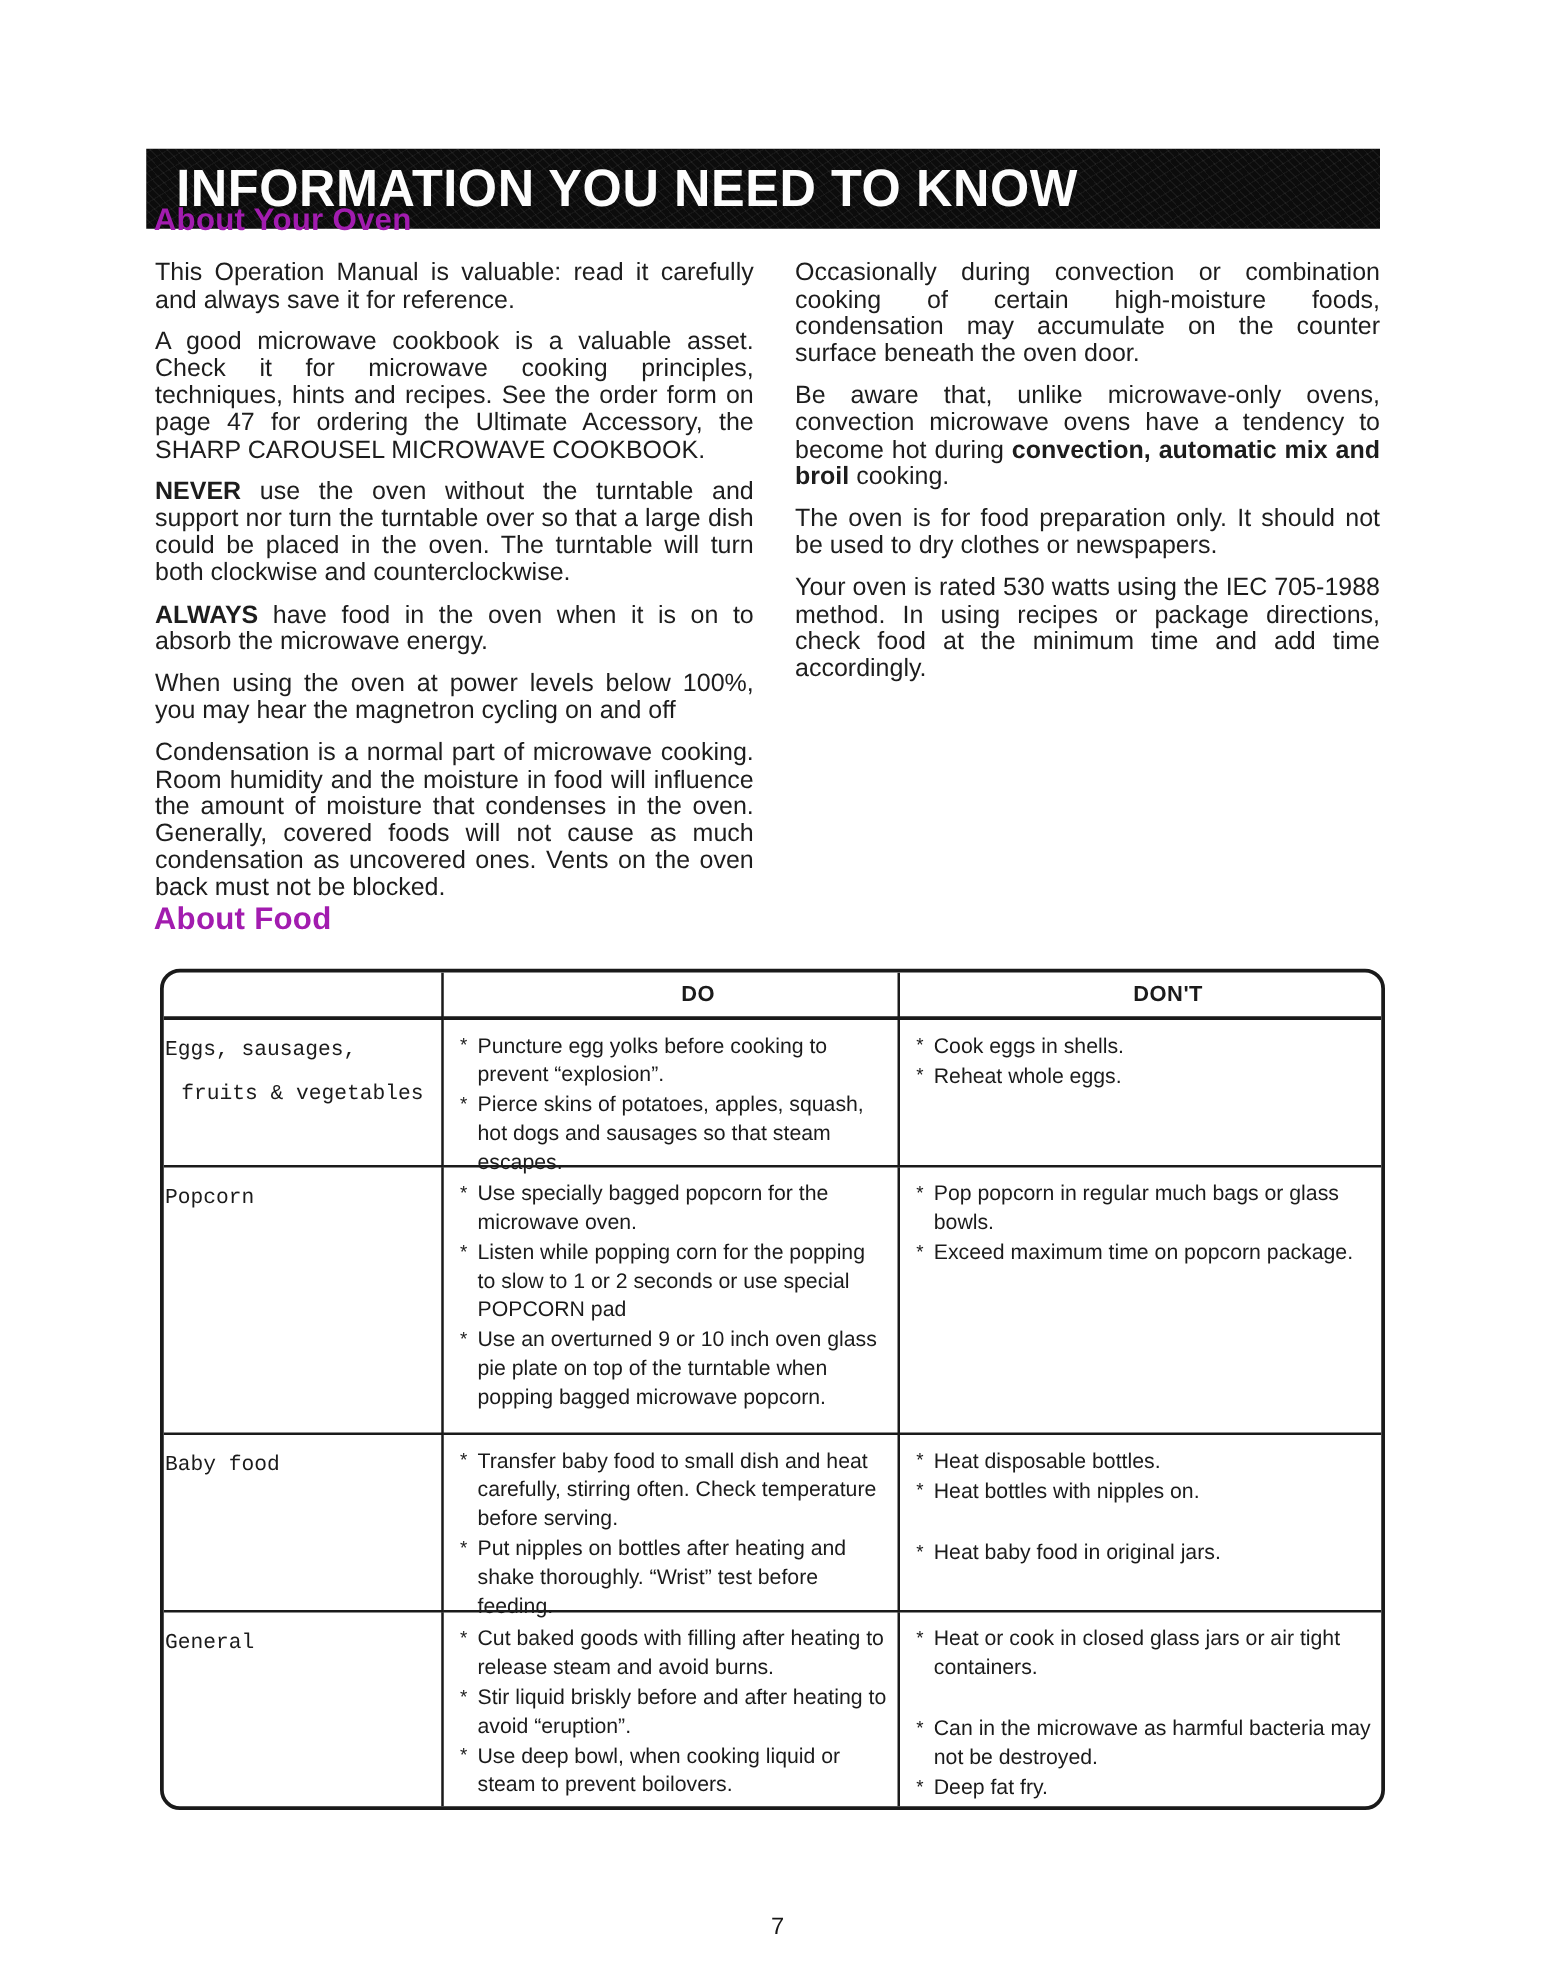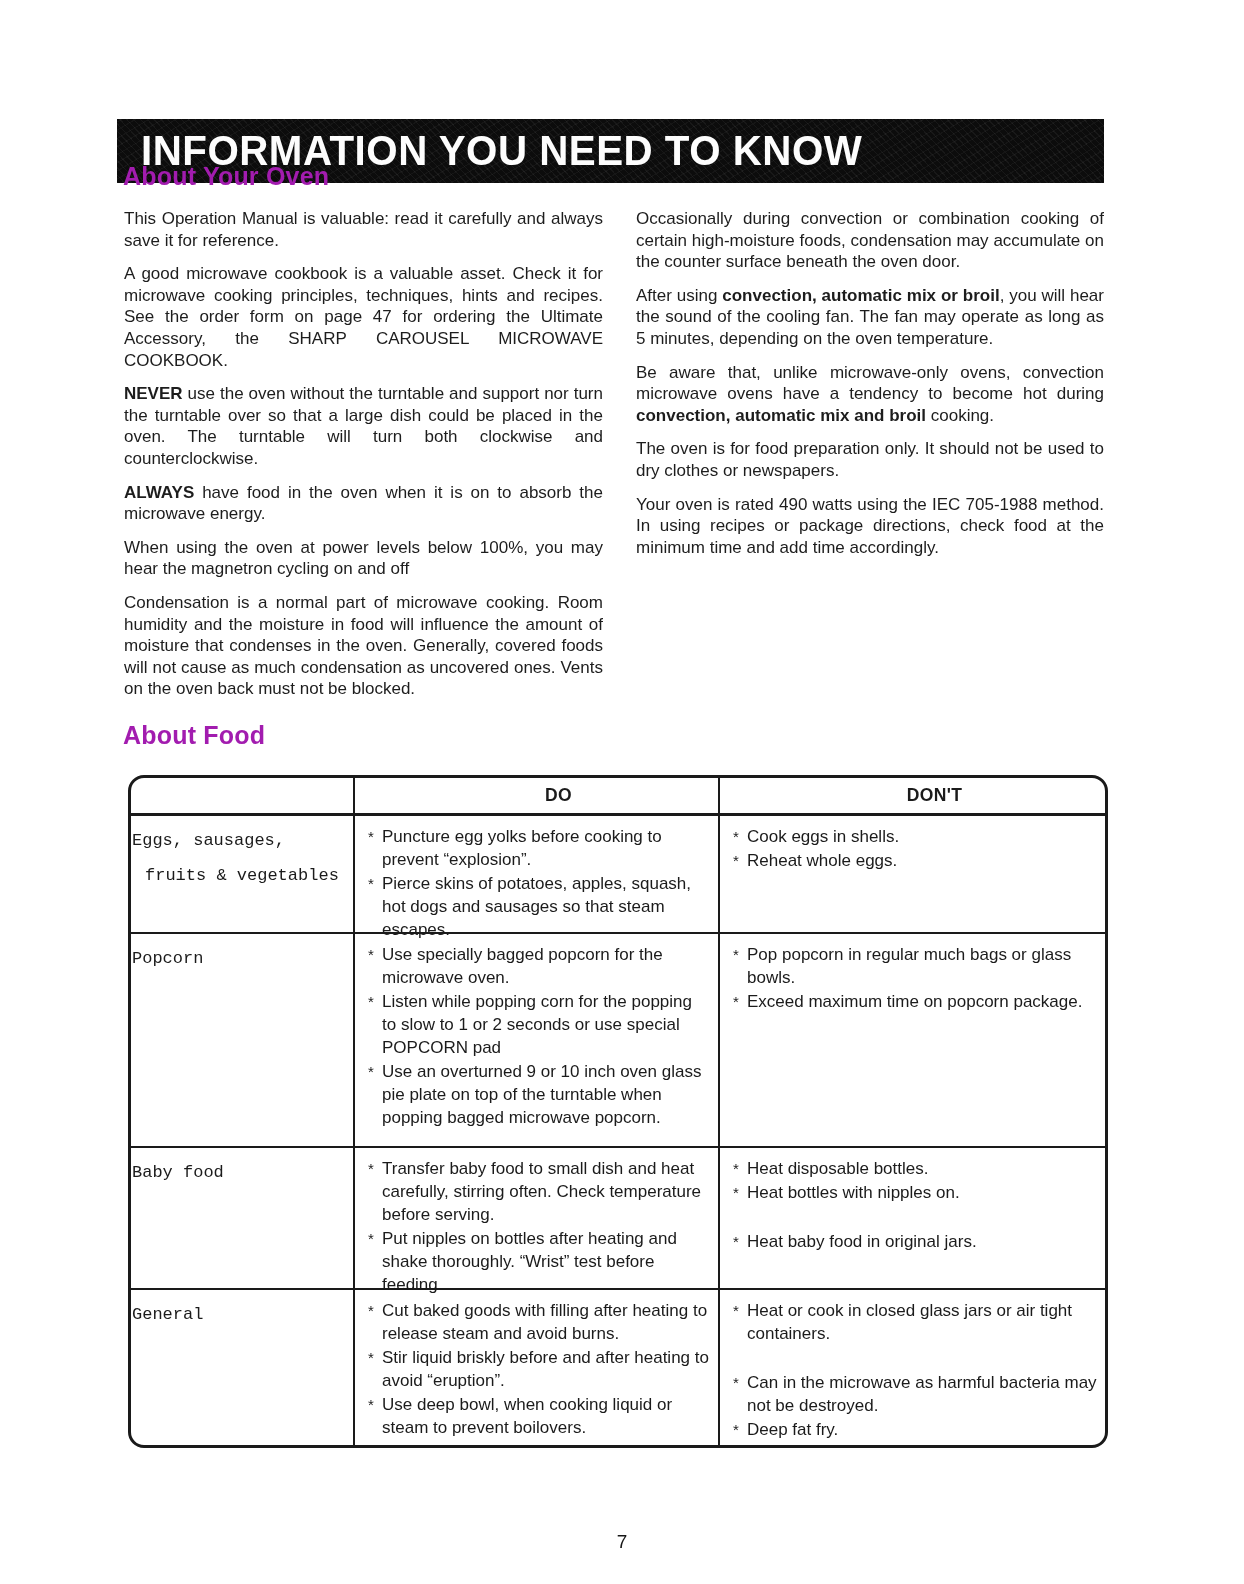--- a/index.html
+++ b/index.html
@@ -32,21 +32,21 @@
     letter-spacing:0.2px;
   }
   #heading-oven{top:162px;}
   #heading-food{top:721px;}
   
   .body-col{position:absolute;top:208px;}
   #left-col{left:124px;width:479px;}
   #right-col{left:636px;width:468px;}
   .para{
     margin:0 0 12px 0;
-    font-size:17px;line-height:21.6px;
+    font-size:20px;line-height:21.6px;
     text-align:justify;color:#1d1d1d;
   }
   .para b{font-weight:700;}
   
   #food-table{
     position:absolute;left:128px;top:775px;width:980px;height:673px;
     box-sizing:border-box;
     border:3px solid #1a1a1a;border-radius:16px;overflow:hidden;
     display:grid;
     grid-template-columns:224px 365px 1fr;
@@ -93,24 +93,23 @@
   <div id="left-col" class="body-col">
       <p class="para"><span>This Operation Manual is valuable: read it carefully and always save it for reference.</span></p>
       <p class="para"><span>A good microwave cookbook is a valuable asset. Check it for microwave cooking principles, techniques, hints and recipes. See the order form on page 47 for ordering the Ultimate Accessory, the SHARP CAROUSEL MICROWAVE COOKBOOK.</span></p>
       <p class="para"><b>NEVER</b><span> use the oven without the turntable and support nor turn the turntable over so that a large dish could be placed in the oven. The turntable will turn both clockwise and counterclockwise.</span></p>
       <p class="para"><b>ALWAYS</b><span> have food in the oven when it is on to absorb the microwave energy.</span></p>
       <p class="para"><span>When using the oven at power levels below 100%, you may hear the magnetron cycling on and off</span></p>
       <p class="para"><span>Condensation is a normal part of microwave cooking. Room humidity and the moisture in food will influence the amount of moisture that condenses in the oven. Generally, covered foods will not cause as much condensation as uncovered ones. Vents on the oven back must not be blocked.</span></p>
     </div>
   <div id="right-col" class="body-col">
       <p class="para"><span>Occasionally during convection or combination cooking of certain high-moisture foods, condensation may accumulate on the counter surface beneath the oven door.</span></p>
-      <p class="para"><span>After using </span><b>convection, automatic mix or broil</b><span>, you will hear the sound of the cooling fan. The fan may operate as long as 5 minutes, depending on the oven temperature.</span></p>
       <p class="para"><span>Be aware that, unlike microwave-only ovens, convection microwave ovens have a tendency to become hot during </span><b>convection, automatic mix and broil</b><span> cooking.</span></p>
       <p class="para"><span>The oven is for food preparation only. It should not be used to dry clothes or newspapers.</span></p>
-      <p class="para"><span>Your oven is rated 490 watts using the IEC 705-1988 method. In using recipes or package directions, check food at the minimum time and add time accordingly.</span></p>
+      <p class="para"><span>Your oven is rated 530 watts using the IEC 705-1988 method. In using recipes or package directions, check food at the minimum time and add time accordingly.</span></p>
     </div>
 
   <div id="heading-food" class="section-heading">About Food</div>
 
   <div id="food-table">
       <div class="cell hdr col0"></div>
       <div class="cell hdr col1">DO</div>
       <div class="cell hdr col2">DON'T</div>
       <div class="cell cat col0">
         <div>Eggs, sausages,</div>

